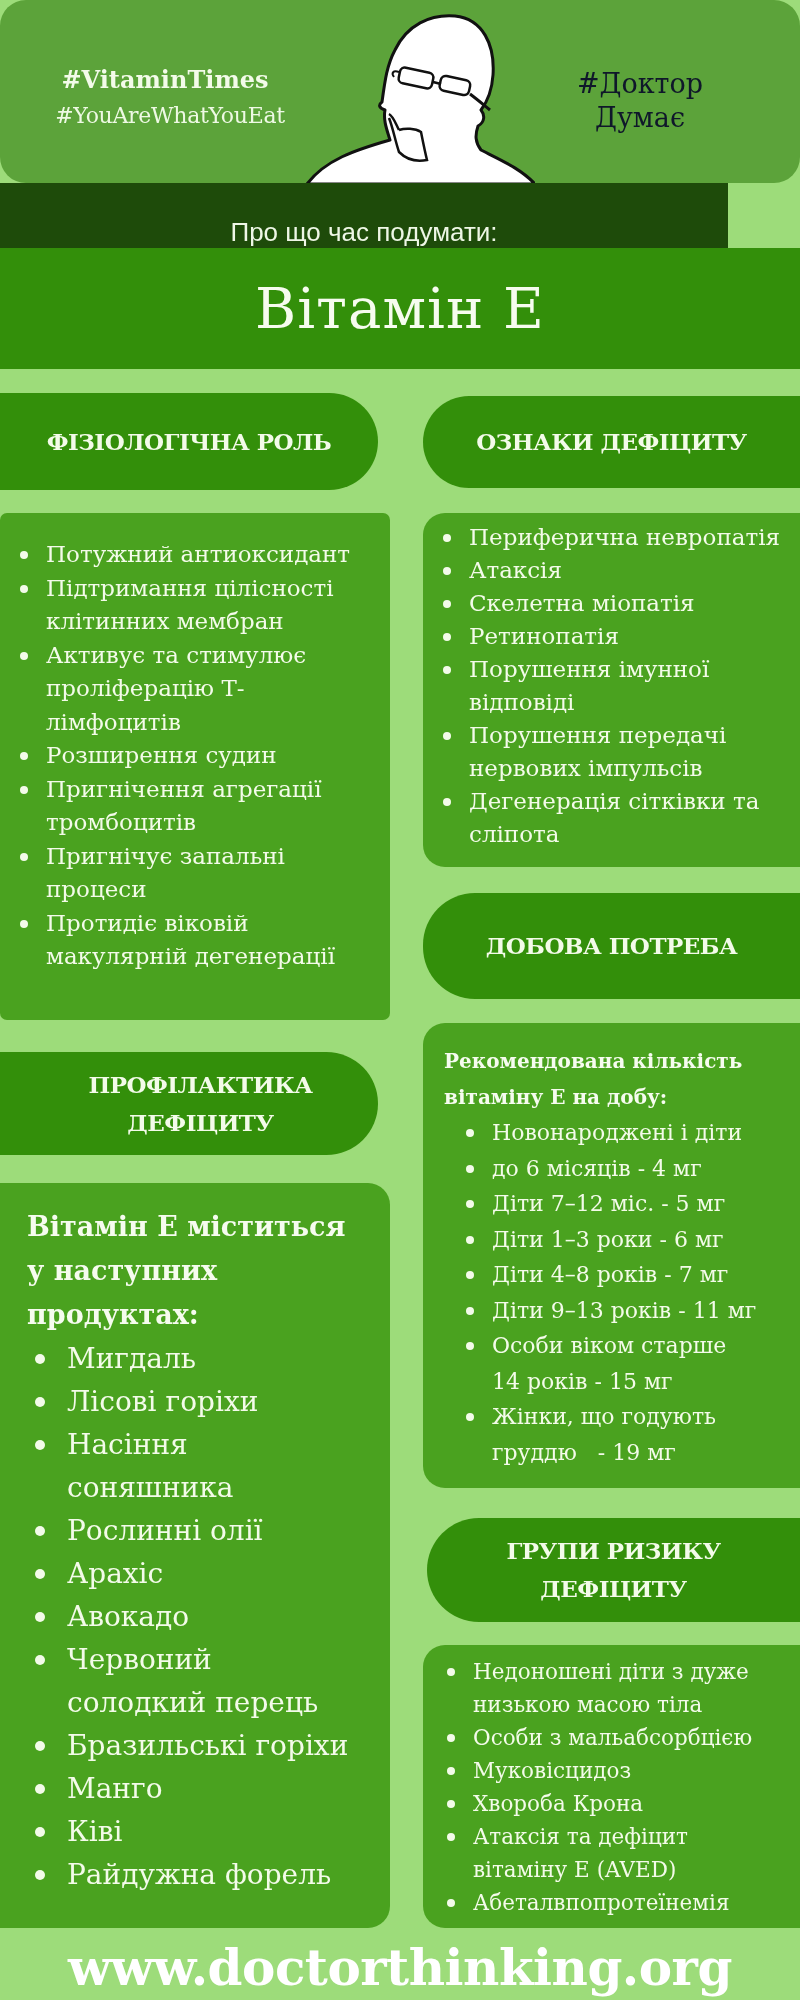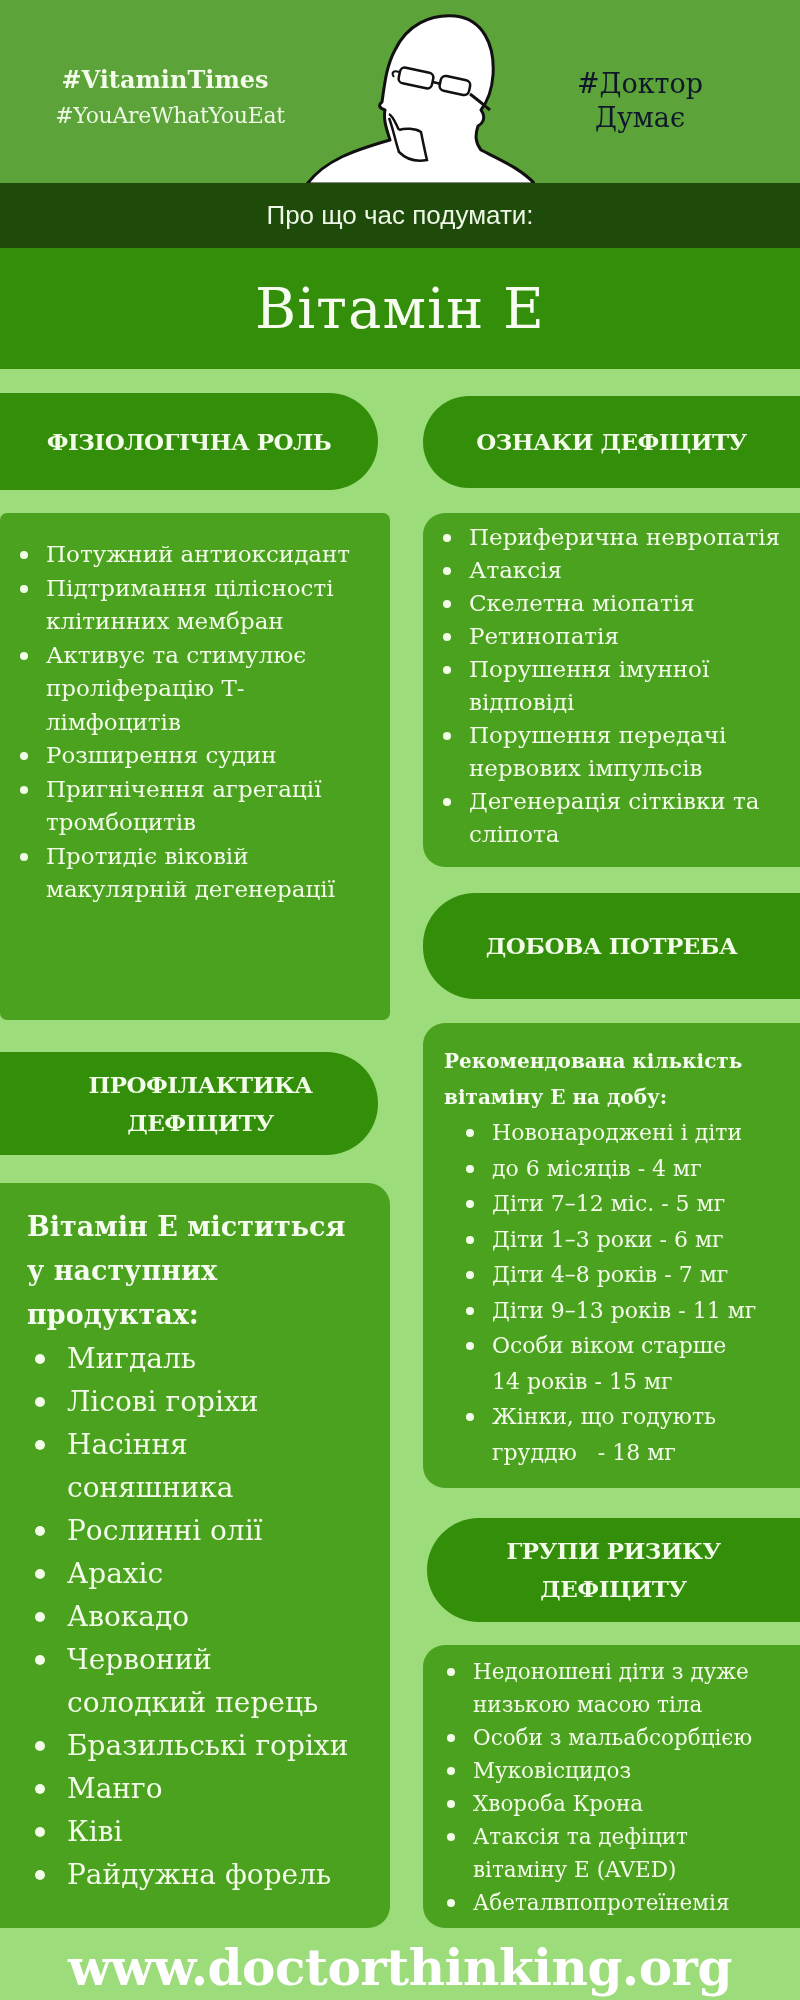--- a/index.html
+++ b/index.html
@@ -1,25 +1,25 @@
 <!DOCTYPE html>
 <html><head>
 <meta charset="utf-8">
 <style>
   * { box-sizing: border-box; margin: 0; padding: 0; }
   html, body { width: 800px; height: 2000px; overflow: hidden; }
   body { background: #9ddc7a; font-family: "DejaVu Serif", serif; color: #f3fbe9; position: relative; }
 
-  .hero { position: absolute; left: 0; top: 0; width: 800px; height: 183px; background: #5ca33a; }
+  .hero { position: absolute; left: 0; top: 0; width: 800px; height: 183px; background: #5ca33a; border-radius: 26px; }
   .hero .tag1 { position: absolute; left: 0; width: 330px; top: 65px; text-align: center; font-family: "DejaVu Serif", serif; font-weight: bold; font-size: 24px; color: #f3fbe9; }
   .hero .tag2 { position: absolute; left: 0; width: 340px; top: 103px; text-align: center; font-family: "DejaVu Serif", serif; font-size: 22px; color: #eef9e4; letter-spacing: -0.3px; }
   .hero .tag3 { position: absolute; left: 545px; width: 190px; top: 67px; text-align: center; font-family: "DejaVu Serif", serif; font-size: 27px; line-height: 34px; color: #0f172a; }
   .hero .head { position: absolute; left: 295px; top: 10px; width: 240px; height: 174px; }
 
-  .subtitle-band { position: absolute; left: 0; top: 183px; width: 800px; height: 65px; background: #1e4b0a; display: flex; align-items: center; justify-content: center; }
+  .subtitle-band { position: absolute; left: 0; top: 183px; width: 728px; height: 65px; background: #1e4b0a; display: flex; align-items: flex-end; justify-content: center; }
   .subtitle-band span { font-family: "Liberation Sans", sans-serif; font-size: 26px; color: #eef7e6; }
 
   .title-band { position: absolute; left: 0; top: 248px; width: 800px; height: 121px; background: #338f0a; display: flex; align-items: center; justify-content: center; }
   .title-band span { font-family: "DejaVu Serif", serif; font-size: 56px; color: #f6fcef; letter-spacing: 1px; }
 
   .pill { position: absolute; background: #338f0a; display: flex; align-items: center; justify-content: center; text-align: center; font-family: "DejaVu Serif", serif; font-weight: bold; font-size: 23px; line-height: 38px; color: #f3fbe9; letter-spacing: -0.5px; }
   .pill.left { border-radius: 0 52px 52px 0; }
   .pill.right { border-radius: 52px 0 0 52px; }
 
   .card { position: absolute; background: #4aa21f; }
@@ -80,20 +80,21 @@
 <div class="pill left" style="left:0; top:393px; width:378px; height:97px;">
   <span>ФІЗІОЛОГІЧНА РОЛЬ</span>
 </div>
 <div class="card left c1" style="left:0; top:513px; width:390px; height:507px; padding:25px 0 0 18px;border-radius:7px;">
   <ul class="blist">
     <li>Потужний антиоксидант</li>
     <li style="width:340px;">Підтримання цілісності клітинних мембран</li>
     <li style="width:340px;">Активує та стимулює проліферацію Т-лімфоцитів</li>
     <li>Розширення судин</li>
     <li style="width:340px;">Пригнічення агрегації тромбоцитів</li>
+    <li style="width:310px;">Пригнічує запальні процеси</li>
     <li style="width:360px;">Протидіє віковій макулярній дегенерації</li>
   </ul>
 </div>
 
 <div class="pill right" style="left:423px; top:396px; width:377px; height:92px;">
   <span>ОЗНАКИ ДЕФІЦИТУ</span>
 </div>
 <div class="card right c2" style="left:423px; top:513px; width:377px; height:354px; padding:8px 0 0 18px;">
   <ul class="blist">
     <li>Периферична невропатія</li>
@@ -112,21 +113,21 @@
 <div class="card right c3" style="left:423px; top:1023px; width:377px; height:465px; padding:20px 0 0 21px;">
   <div class="intro-bold" style="font-size:20px; line-height:36px; width:350px; margin-bottom:0;">Рекомендована кількість вітаміну Е на добу:</div>
   <ul class="blist" style="padding-left:20px;">
     <li>Новонароджені і діти</li>
     <li>до 6 місяців - 4 мг</li>
     <li>Діти 7–12 міс. - 5 мг</li>
     <li>Діти 1–3 роки - 6 мг</li>
     <li>Діти 4–8 років - 7 мг</li>
     <li>Діти 9–13 років - 11 мг</li>
     <li style="width:290px;">Особи віком старше 14 років - 15 мг</li>
-    <li style="width:290px; white-space:pre-wrap;">Жінки, що годують груддю   - 18 мг</li>
+    <li style="width:290px; white-space:pre-wrap;">Жінки, що годують груддю   - 19 мг</li>
   </ul>
 </div>
 
 <div class="pill left" style="left:0; top:1052px; width:378px; height:103px;padding-left:23px;">
   <div>
     <div>ПРОФІЛАКТИКА</div>
     <div>ДЕФІЦИТУ</div>
   </div>
 </div>
 <div class="card left c4" style="left:0; top:1183px; width:390px; height:745px; padding:22px 0 0 27px;">

